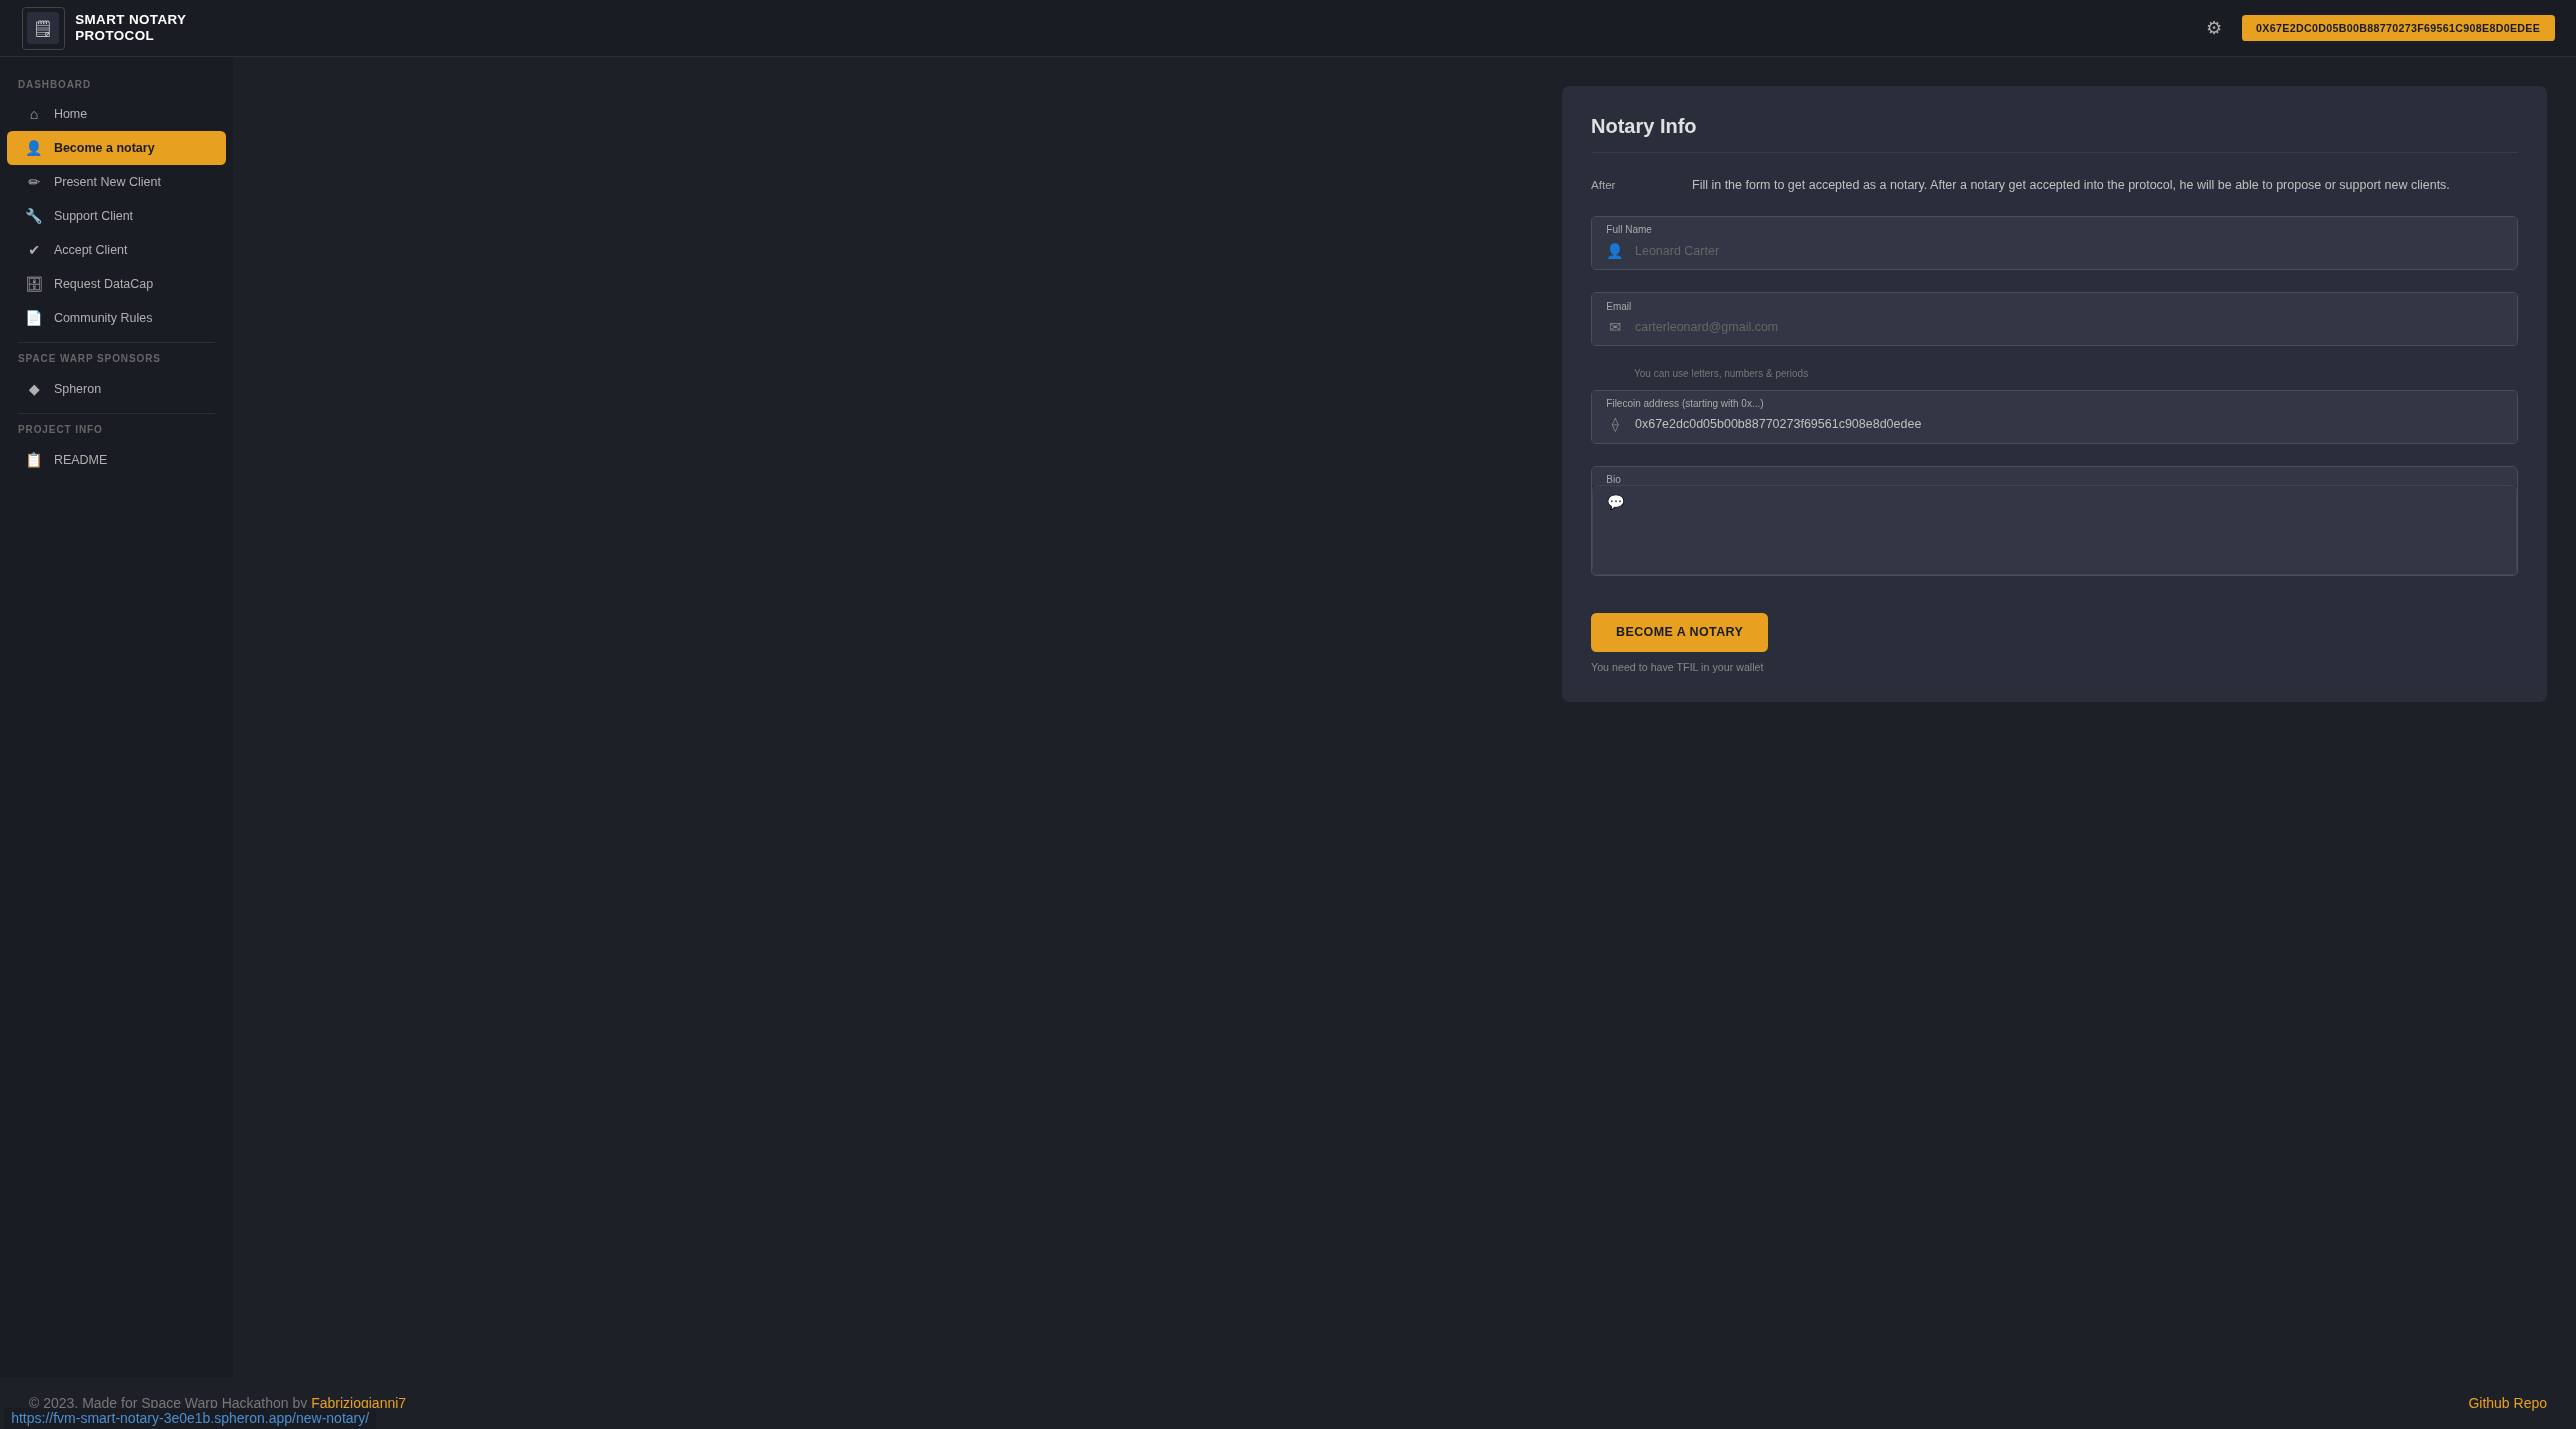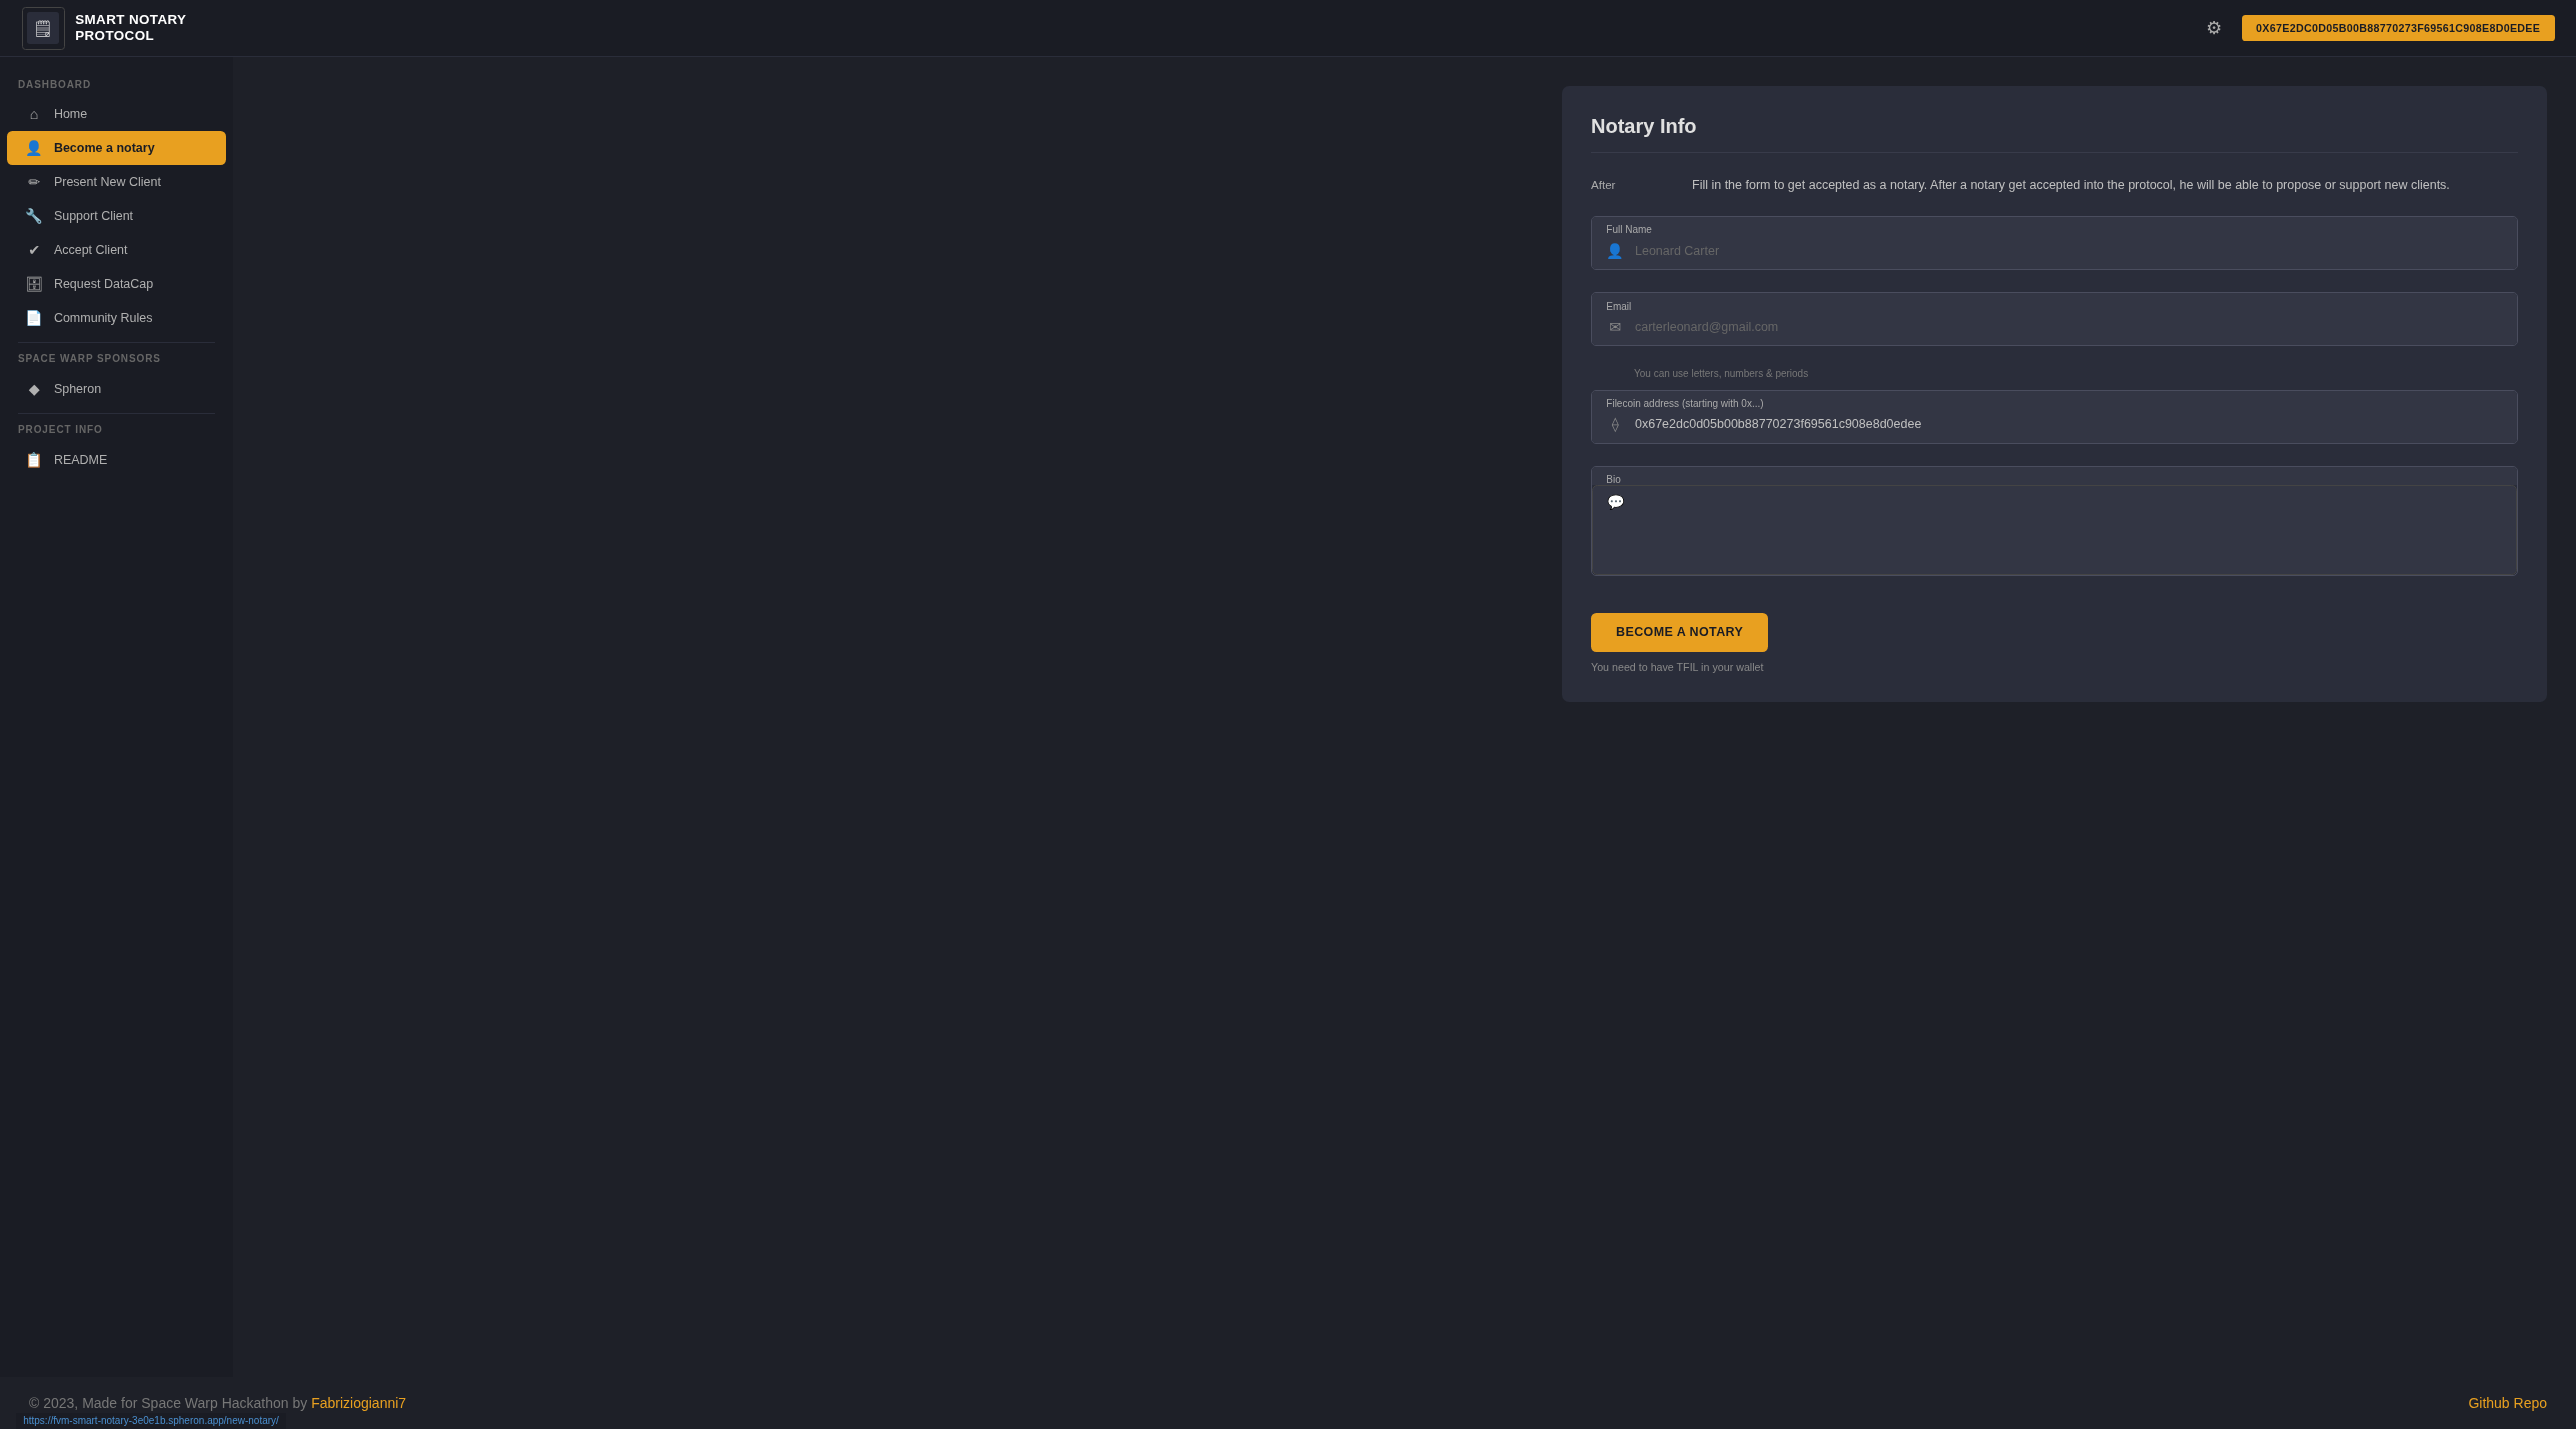--- a/index.html
+++ b/index.html
@@ -294,24 +294,24 @@
     }
 
     .footer-right a {
       color: #e8a020;
       text-decoration: none;
     }
 
     .url-bar {
       position: fixed;
       bottom: 0;
-      left: 16px;
+      left: 4px;
       background: #1a1c24;
       color: #4a8fcf;
-      font-size: 10px;
+      font-size: 14px;
       padding: 2.7px 7.2px;
     }
   </style>
 </head>
 <body>
 
 <div class="header">
   <div class="header-logo">
     <div class="logo-box">
       <div class="logo-inner">🗒</div>

